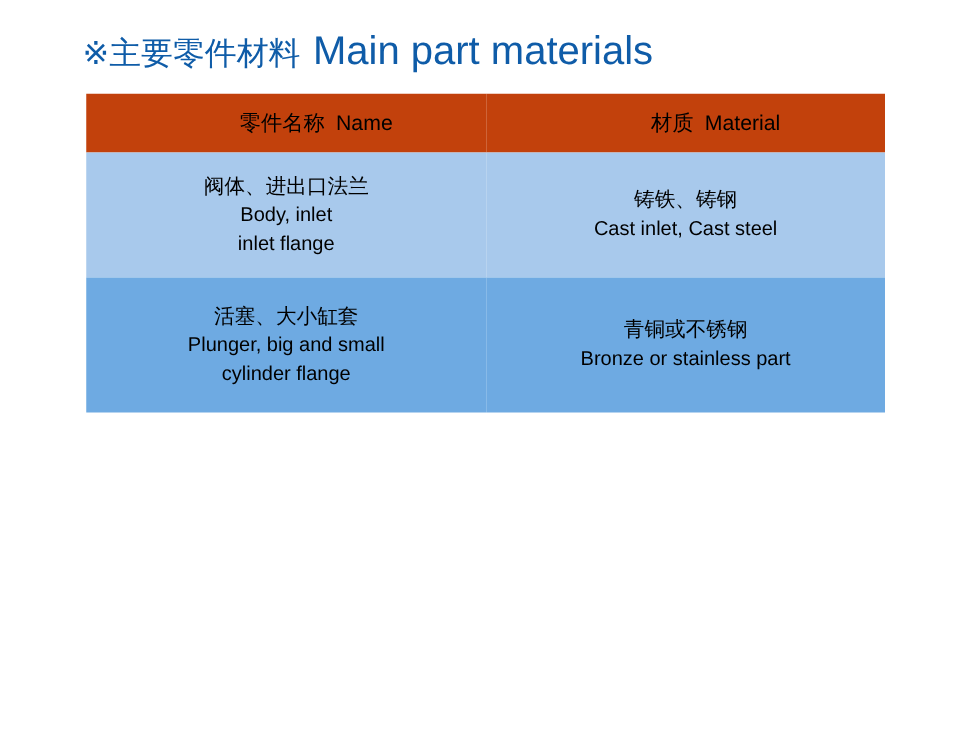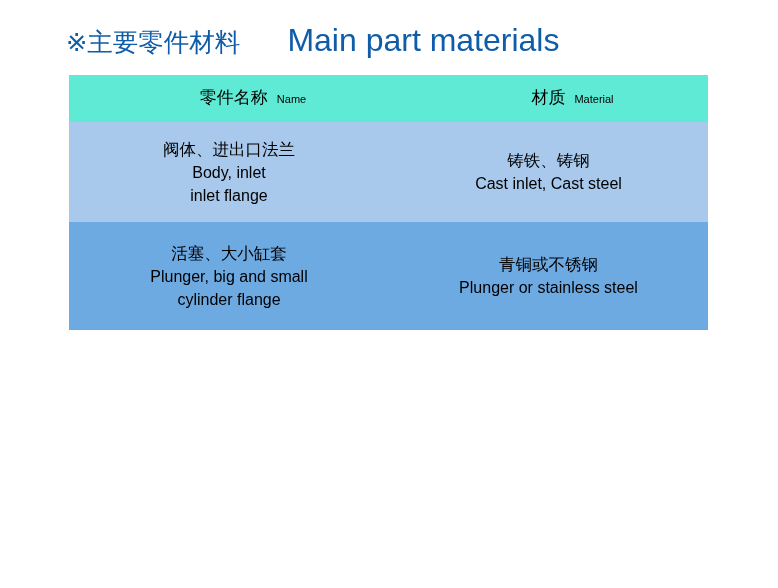--- a/index.html
+++ b/index.html
@@ -31,21 +31,20 @@
     left: 66px;
     top: 25px;
     color: #0F5CA8;
     font-size: 25px;
     line-height: 30px;
     white-space: nowrap;
     font-weight: normal;
     letter-spacing: 0px;
     display: flex;
     align-items: baseline;
-    gap: 37px;
   }
   .title-cn {
     font-size: 25.5px;
     font-weight: 500;
   }
   .title-en {
     font-size: 32px;
     margin-left: 10px;
     font-weight: 500;
   }
@@ -74,21 +73,21 @@
     font-weight: normal;
     border: 0;
   }
 
   
   .cell-left {
     border-right: 3px solid #ffffff;
   }
 
   .row-header td {
-    background: #5eead4;
+    background: #c2410c;
     height: 47px;
     font-size: 17px;
     line-height: 22px;
     padding-left: 48px;
   }
   .row-1 td {
     background: #A8C9EC;
     height: 100px;
     font-size: 16px;
     line-height: 23px;
@@ -101,21 +100,21 @@
   }
 
   .cell-inner {
     display: block;
     padding: 0 8px;
   }
   .line { display: block; white-space: nowrap; }
   .line-cn { font-size: 16.5px; }
   .line-en { font-size: 16px; }
   .row-header .line-cn { font-size: 17px; }
-  .row-header .line-en { font-size: 11px; }
+  .row-header .line-en { font-size: 17px; }
   .hdr-inner {
     display: inline-flex;
     align-items: baseline;
     white-space: nowrap;
   }
   .hdr-inner .line-en { margin-left: 9px; }
 </style>
 </head>
 <body>
 
@@ -167,20 +166,20 @@
         <td class="cell-left">
           <span class="cell-inner">
             <span class="line line-cn">活塞、大小缸套</span>
             <span class="line line-en">Plunger, big and small</span>
             <span class="line line-en">cylinder flange</span>
           </span>
         </td>
         <td class="cell-right">
           <span class="cell-inner">
             <span class="line line-cn">青铜或不锈钢</span>
-            <span class="line line-en">Plunger or stainless steel</span>
+            <span class="line line-en">Bronze or stainless part</span>
           </span>
         </td>
       </tr>
     </tbody>
   </table>
 
 </div>
 
 </body></html>

